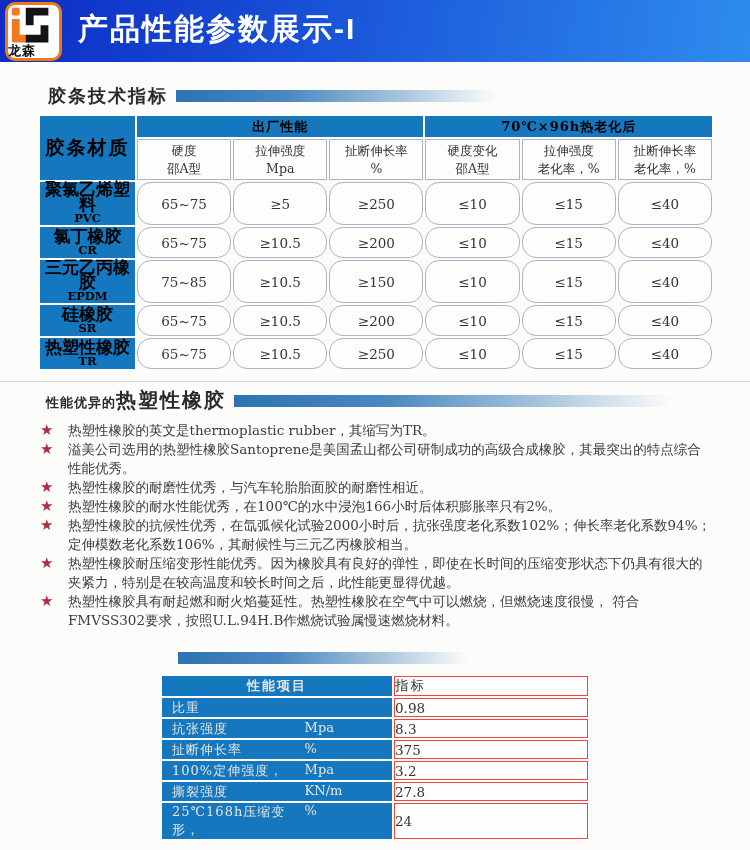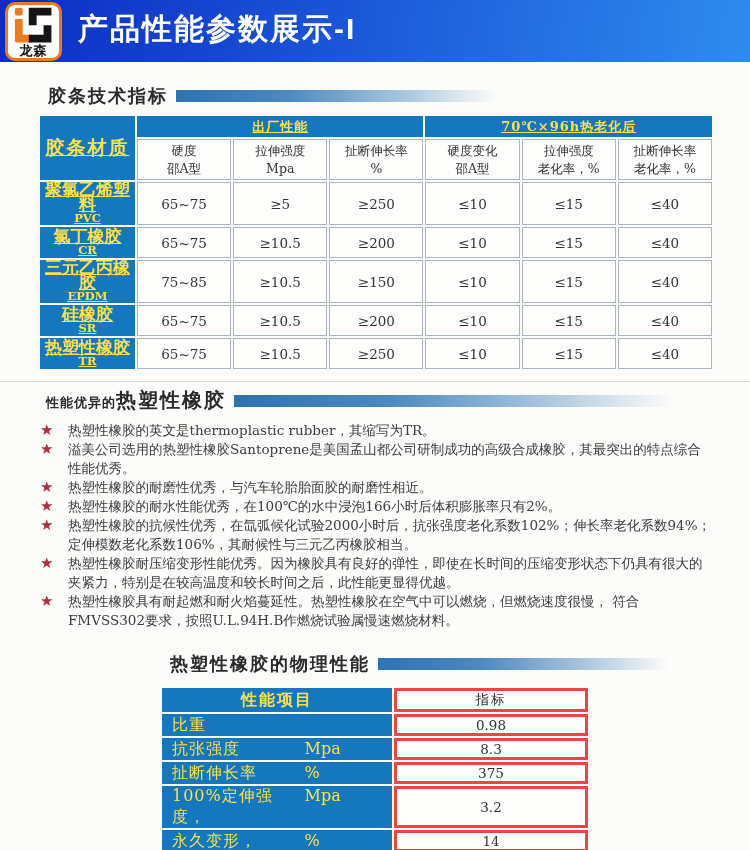--- a/index.html
+++ b/index.html
@@ -28,21 +28,21 @@
   }
   .logo-box {
     position: absolute;
     left: 5px; top: 2px;
     width: 57px; height: 59px;
     background: #ffffff;
     border: 3px solid #f0791c;
     border-radius: 10px;
     display: flex;
     flex-direction: column;
-    align-items: center;
+    align-items: flex-start;
     justify-content: flex-start;
     z-index: 5;
   }
   .logo-box svg { display: block; margin-top: 1px; }
   .logo-name {
     font-family: "Liberation Sans", sans-serif;
     font-weight: bold;
     font-size: 13px;
     color: #111;
     line-height: 13px;
@@ -89,35 +89,34 @@
     width: 676px;
     table-layout: fixed;
   }
   table.t1 col.c-mat { width: 95px; }
   table.t1 td {
     text-align: center;
     vertical-align: middle;
   }
   table.t1 td.blue {
     background: #1577be;
-    color: #fde047;
+    color: #000000;
     border: none;
-    text-decoration: underline;
   }
   table.t1 td.white {
     background: #fdfdfc;
     border: 1px solid #a9b6c2;
     color: #333;
   }
   .t1 .grp { height: 20px; font-size: 13px; font-weight: bold; letter-spacing: 1px; }
   .t1 .subh { height: 26px; font-size: 12.5px; line-height: 18px; color: #3a3a3a; }
   .t1 .mat { height: 31px; font-weight: bold; }
   .t1 .mat .l1 { font-size: 17px; line-height: 15px; }
   .t1 .mat .l2 { font-size: 11.5px; line-height: 13px; font-family: "DejaVu Serif", serif; }
-  .t1 .val { font-size: 13.5px; }
+  .t1 .val { font-size: 13.5px; border-radius: 14px; }
 
   
   .divider {
     margin-top: 10px;
     border-top: 1px solid #d9d9d6;
     width: 750px;
   }
 
   
   .sec2-head { margin: 5px 15px 0 46px; }
@@ -149,28 +148,28 @@
     border-collapse: separate;
     border-spacing: 2px;
     margin: 10px 0 0 160px;
     width: 430px;
     table-layout: fixed;
   }
   table.t2 col.c-prop { width: 230px; }
   table.t2 td { vertical-align: middle; height: 19px; }
   table.t2 td.blue {
     background: #1577be;
-    color: #fde047;
-    font-size: 16px;
+    color: #e5e5e5;
+    font-size: 13px;
   }
   table.t2 td.white {
     background: #fdfdfc;
-    border: 3px solid #ef4444;
+    border: 1px solid #ef4444;
     color: #333;
-    text-align: center;
+    text-align: left;
     font-size: 13.5px;
   }
   .t2 .hdr-left { text-align: center; font-weight: bold; letter-spacing: 2px; }
   .t2 .hdr-right { font-weight: normal; letter-spacing: 2px; }
   .t2 .prop-cell { display: flex; }
   .t2 .prop { padding-left: 10px; width: 62%; text-align: left; letter-spacing: 1px; }
   .t2 .unit { text-align: left; }
 </style>
 </head>
 <body>
@@ -336,21 +335,20 @@
     <span class="star">★</span>
     <span class="txt">热塑性橡胶耐压缩变形性能优秀。因为橡胶具有良好的弹性，即使在长时间的压缩变形状态下仍具有很大的夹紧力，特别是在较高温度和较长时间之后，此性能更显得优越。</span>
   </div>
   <div class="bullet">
     <span class="star">★</span>
     <span class="txt">热塑性橡胶具有耐起燃和耐火焰蔓延性。热塑性橡胶在空气中可以燃烧，但燃烧速度很慢， 符合FMVSS302要求，按照U.L.94H.B作燃烧试验属慢速燃烧材料。</span>
   </div>
 </div>
 
 <div class="sec-head sec3-head">
-  <span class="t">热塑性橡胶的物理性能</span>
   <span class="grad-bar"></span>
 </div>
 
 <table class="t2">
   <colgroup>
       <col class="c-prop">
       <col>
     </colgroup>
   <tbody>
       <tr>
@@ -389,29 +387,20 @@
       <div class="prop-cell">
             <span class="prop">100%定伸强度，</span>
             <span class="unit">Mpa</span>
           </div>
     </td>
     <td class="white">3.2</td>
   </tr>
   <tr>
     <td class="blue">
       <div class="prop-cell">
-            <span class="prop">永久变形，</span>
-            <span class="unit">%</span>
-          </div>
-    </td>
-    <td class="white">14</td>
-  </tr>
-  <tr>
-    <td class="blue">
-      <div class="prop-cell">
             <span class="prop">撕裂强度</span>
             <span class="unit">KN/m</span>
           </div>
     </td>
     <td class="white">27.8</td>
   </tr>
   <tr>
     <td class="blue">
       <div class="prop-cell">
             <span class="prop">25℃168h压缩变形，</span>

